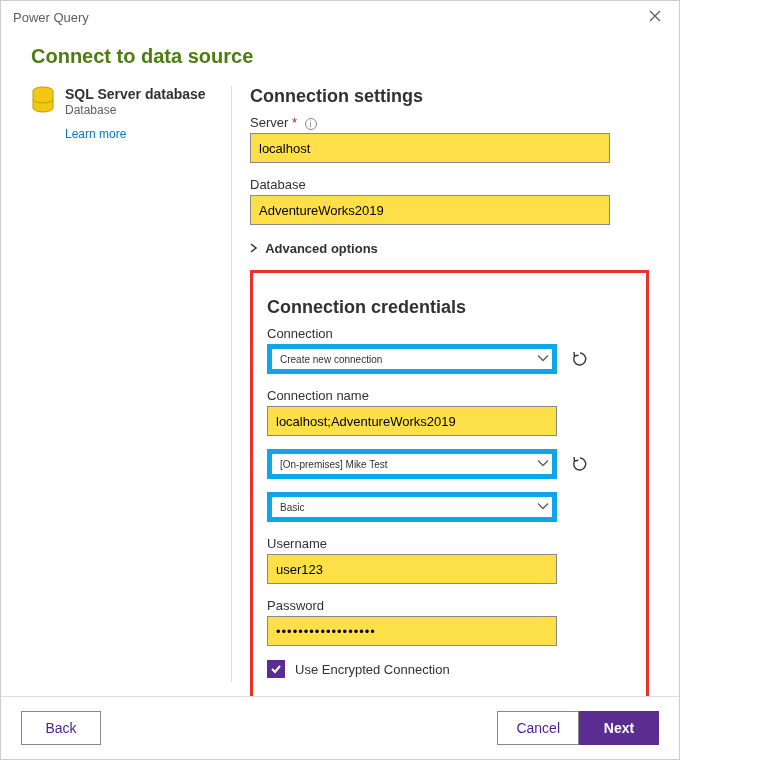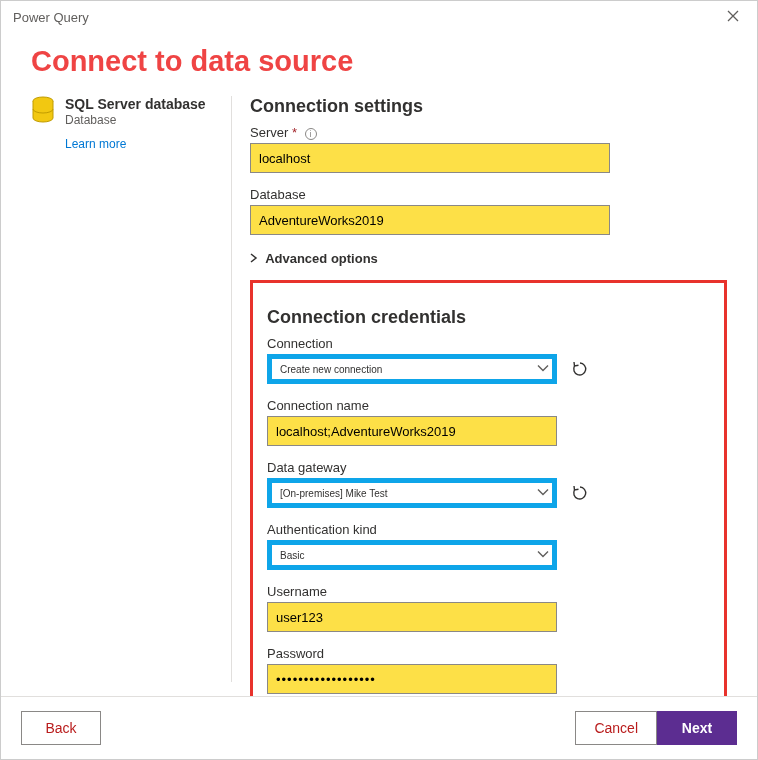--- a/index.html
+++ b/index.html
@@ -1,20 +1,20 @@
 <!DOCTYPE html>
 <html><head>
 <meta charset="utf-8">
 <style>
   * { box-sizing: border-box; }
   html, body { margin:0; padding:0; font-family: "Segoe UI", Arial, sans-serif; background:#fff; color:#323130; }
-  .window { width:758px; height:760px; border:1px solid #ccc; display:flex; flex-direction:column; position:relative; }
+  .window { width:680px; height:760px; border:1px solid #ccc; display:flex; flex-direction:column; position:relative; }
   .titlebar { display:flex; align-items:center; justify-content:space-between; padding:6px 12px 4px 12px; font-size:13px; color:#605e5c; }
   .titlebar .close { font-size:14px; color:#605e5c; cursor:pointer; padding:2px 6px; }
-  .page-title { font-size:29px; font-weight:600; color:#ef4444; padding:14px 42px 18px 30px; }
+  .page-title { font-size:20px; font-weight:600; color:#4d7c0f; padding:14px 42px 18px 30px; }
   .content { flex:1; display:flex; padding:0 30px 0 30px; overflow:hidden; }
   .leftcol { width:200px; display:flex; flex-direction:row; padding-right:14px; }
   .db-icon { width:24px; height:28px; margin-right:10px; flex:0 0 auto; }
   .leftcol .meta { display:flex; flex-direction:column; }
   .leftcol .name { font-size:14px; font-weight:600; color:#323130; }
   .leftcol .sub  { font-size:12px; color:#605e5c; margin-top:1px; }
   .leftcol .learn { font-size:12px; color:#0078d4; margin-top:10px; cursor:pointer; }
   .divider { width:1px; background:#e1dfdd; margin:0 18px 14px 0; align-self:stretch; }
   .rightcol { flex:1; overflow:auto; padding-bottom:10px; }
   h2.section { font-size:18px; font-weight:600; margin:0 0 8px 0; }
@@ -29,21 +29,21 @@
   .adv-opt .caret { display:inline-block; transform:rotate(0deg); margin-right:4px; font-size:12px; }
   .cred-box { border:3px solid #e8322c; padding:24px 18px 18px 14px; }
   .cred-box h2.section { margin-top:0; }
   .row-with-refresh { display:flex; align-items:center; gap:10px; }
   .refresh-btn { width:26px; height:26px; display:flex; align-items:center; justify-content:center; cursor:pointer; margin-top:3px; }
   .gap { height:10px; }
   .checkbox-row { display:flex; align-items:center; margin-top:14px; }
   .chkbox { width:18px; height:18px; border:1px solid #5c2d91; background:#5c2d91; display:flex; align-items:center; justify-content:center; cursor:pointer; margin-right:10px; }
   .chkbox svg { width:12px; height:12px; }
   .footer { border-top:1px solid #e1dfdd; padding:14px 20px; display:flex; justify-content:space-between; align-items:center; }
-  .btn { height:34px; min-width:80px; padding:0 18px; font-size:14px; border:1px solid #8a8886; background:#fff; cursor:pointer; color:#b91c1c; }
+  .btn { height:34px; min-width:80px; padding:0 18px; font-size:14px; border:1px solid #8a8886; background:#fff; cursor:pointer; color:#4c1d95; }
   .btn-primary { background:#5c2d91; border-color:#5c2d91; color:#fff; font-weight:600; }
   .footer-right { display:flex; }
 </style>
 </head>
 <body>
 
 <div class="window">
 
   <div class="titlebar">
     <span>Power Query</span>
@@ -119,42 +119,40 @@
                 <path d="M3 2 L3.5 6 L7.5 5.2" fill="none" stroke="#323130" stroke-width="1.4"></path>
               </svg>
           </div>
         </div>
 
         <div class="gap"></div>
         <div class="field-label">Connection name</div>
         <input class="text-input" style="width: 290px;" value="localhost;AdventureWorks2019">
 
         <div class="gap"></div>
-        <div class="field-label">Data gateway</div>
         <div class="row-with-refresh">
           <div class="select-wrap" style="width:290px">
             <div class="select">
               <span>[On-premises] Mike Test</span>
               <span class="chev">
                 <svg width="12" height="8" viewBox="0 0 12 8">
                     <path d="M1 1 L6 6 L11 1" fill="none" stroke="#605e5c" stroke-width="1.4"></path>
                   </svg>
               </span>
             </div>
           </div>
           <div class="refresh-btn">
             <svg width="18" height="18" viewBox="0 0 18 18">
                 <path d="M9 3 A6 6 0 1 1 3.5 6" fill="none" stroke="#323130" stroke-width="1.4"></path>
                 <path d="M3 2 L3.5 6 L7.5 5.2" fill="none" stroke="#323130" stroke-width="1.4"></path>
               </svg>
           </div>
         </div>
 
         <div class="gap"></div>
-        <div class="field-label">Authentication kind</div>
         <div class="select-wrap" style="width:290px">
           <div class="select">
             <span>Basic</span>
             <span class="chev">
               <svg width="12" height="8" viewBox="0 0 12 8">
                   <path d="M1 1 L6 6 L11 1" fill="none" stroke="#605e5c" stroke-width="1.4"></path>
                 </svg>
             </span>
           </div>
         </div>

